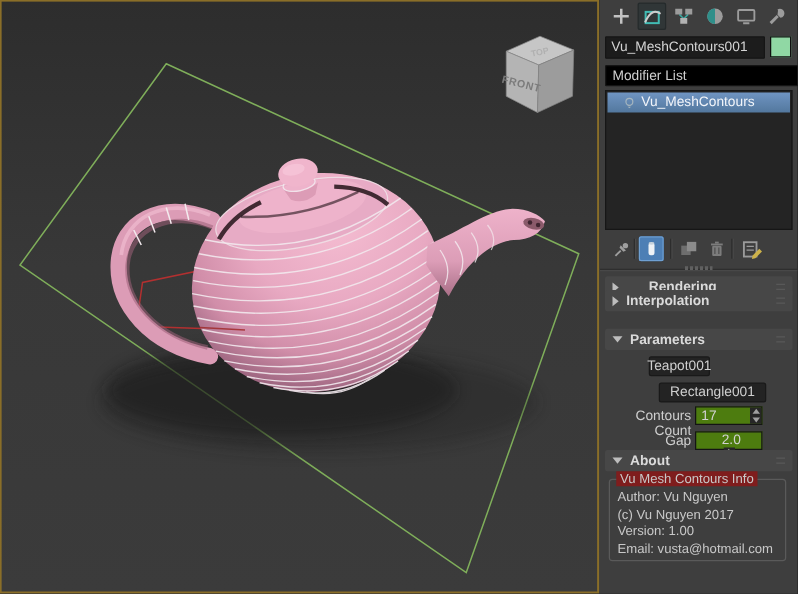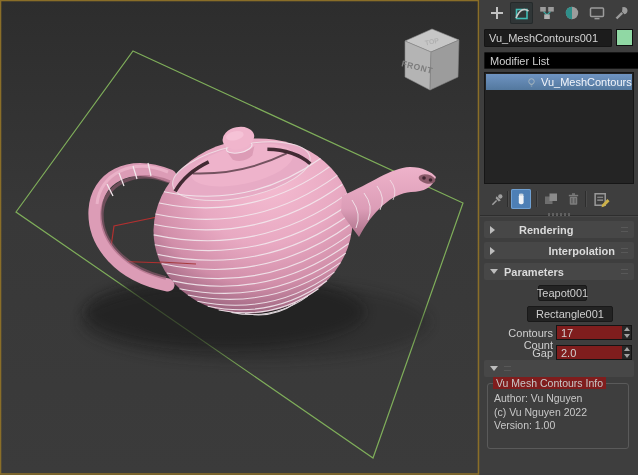--- a/index.html
+++ b/index.html
@@ -30,21 +30,21 @@
   
   .dropdown { width:174px; height:17px; background:#000000; border:1px solid #151515;
               display:flex; align-items:center; padding:0 5px; border-radius:1px; }
   .dropdown .lbl { flex:1; color:#cfcfcf; }
   .tri-dn { width:0; height:0; border-left:4px solid transparent; border-right:4px solid transparent;
             border-top:5px solid #b5b5b5; }
 
   
   .stack { width:150px; height:112px; background:#242424; border:1px solid #161616; }
   .stack-row { margin:1px; height:16px; line-height:16px; color:#f2f5fa;
-               background:linear-gradient(#6f94c2,#53789e); padding-left:40px;
+               background:linear-gradient(#6f94c2,#53789e); padding-left:12px;
                display:flex; align-items:center; gap:4px; }
 
   
   .tool { display:inline-flex; align-items:center; justify-content:center;
           width:20px; height:20px; border-radius:2px; }
   .tool.active { background:#4d7fb5; box-shadow:inset 0 0 0 1px #6fa0d2; }
   .vsep { width:1px; height:16px; background:#2d2d2d; box-shadow:1px 0 0 #4a4a4a; }
 
   
   .divider { width:158px; border-top:1px solid #2e2e2e; border-bottom:1px solid #484848; }
@@ -59,21 +59,21 @@
                border-left:5px solid #bdbdbd; }
   .arr-down  { width:0; height:0; border-left:4px solid transparent; border-right:4px solid transparent;
                border-top:5px solid #bdbdbd; }
   .rgrip { width:7px; height:5px; border-top:1px solid #5d5d5d; border-bottom:1px solid #5d5d5d; opacity:.8; }
 
   
   .pickbtn { background:#232323; border:1px solid #191919; border-radius:2px; color:#cfcfcf;
              font-family:"Liberation Sans",sans-serif; font-size:11px; height:16px;
              display:flex; align-items:center; justify-content:center; }
   .plabel { color:#cfcfcf; text-align:right; }
-  .spinfield { width:76px; height:15px; background:#7f1d1d; border:1px solid #141414;
+  .spinfield { width:54px; height:15px; background:#4d7c0f; border:1px solid #141414;
                display:flex; align-items:center; }
   .spinfield .val { flex:1; padding-left:4px; color:#d2d2d2; }
   .spincol { width:9px; height:13px; display:flex; flex-direction:column; align-items:center;
              justify-content:space-between; padding:1px 0; background:#262626; }
   .tri-up-s { width:0; height:0; border-left:3px solid transparent; border-right:3px solid transparent;
               border-bottom:4px solid #a0a0a0; }
   .tri-dn-s { width:0; height:0; border-left:3px solid transparent; border-right:3px solid transparent;
               border-top:4px solid #a0a0a0; }
 
   
@@ -306,61 +306,63 @@
 
     <div class="divider abs" style="left:0; top:215px;"></div>
     <div class="grip abs" style="left:68px; top:213px;"></div>
 
     <div class="rollout abs" style="left:4px; top:221px;gap:24px;">
       <span class="arr-right"></span>
       <span class="title">Rendering</span>
       <span class="rgrip"></span>
     </div>
 
-    <div class="rollout abs" style="left:4px; top:242px;text-align:right;">
+    <div class="rollout abs" style="left:4px; top:232px;">
       <span class="arr-right"></span>
       <span class="title">Interpolation</span>
       <span class="rgrip"></span>
     </div>
 
     <div class="rollout abs" style="left:4px; top:263px;">
       <span class="arr-down"></span>
       <span class="title">Parameters</span>
       <span class="rgrip"></span>
     </div>
 
-    <button class="pickbtn abs" style="left:58px; top:285px; width:49px;">Teapot001</button>
+    <button class="pickbtn abs" style="left:39px; top:285px; width:49px;">Teapot001</button>
     <button class="pickbtn abs" style="left:47px; top:306px; width:86px;">Rectangle001</button>
 
     <div class="plabel abs" style="left:0; top:327px; width:73px;padding-left:16px;">Contours Count</div>
     <div class="spinfield abs" style="left:76px; top:325px;">
       <span class="val">17</span>
       <span class="spincol">
         <span class="tri-up-s"></span>
         <span class="tri-dn-s"></span>
       </span>
     </div>
 
     <div class="plabel abs" style="left:0; top:347px; width:73px;">Gap</div>
-    <div class="spinfield abs" style="left:76px; top:345px;">
+    <div class="spinfield abs" style="left:76px; top:345px;flex-direction:column;">
       <span class="val">2.0</span>
       <span class="spincol">
         <span class="tri-up-s"></span>
         <span class="tri-dn-s"></span>
       </span>
     </div>
 
     <div class="rollout abs" style="left:4px; top:360px;">
       <span class="arr-down"></span>
+      <span class="title">About</span>
       <span class="rgrip"></span>
     </div>
 
     <div class="groupbox abs" style="left:7px; top:383px;">
       <span class="legend">Vu Mesh Contours Info</span>
       <div style="padding:8px 0 0 6px;">
         <div class="aboutline">Author: Vu Nguyen</div>
-        <div class="aboutline">(c) Vu Nguyen 2022</div>
+        <div class="aboutline">(c) Vu Nguyen 2017</div>
         <div class="aboutline">Version: 1.00</div>
+        <div class="aboutline">Email: vusta@hotmail.com</div>
       </div>
     </div>
 
   </div>
 </div>
 
 </body></html>

